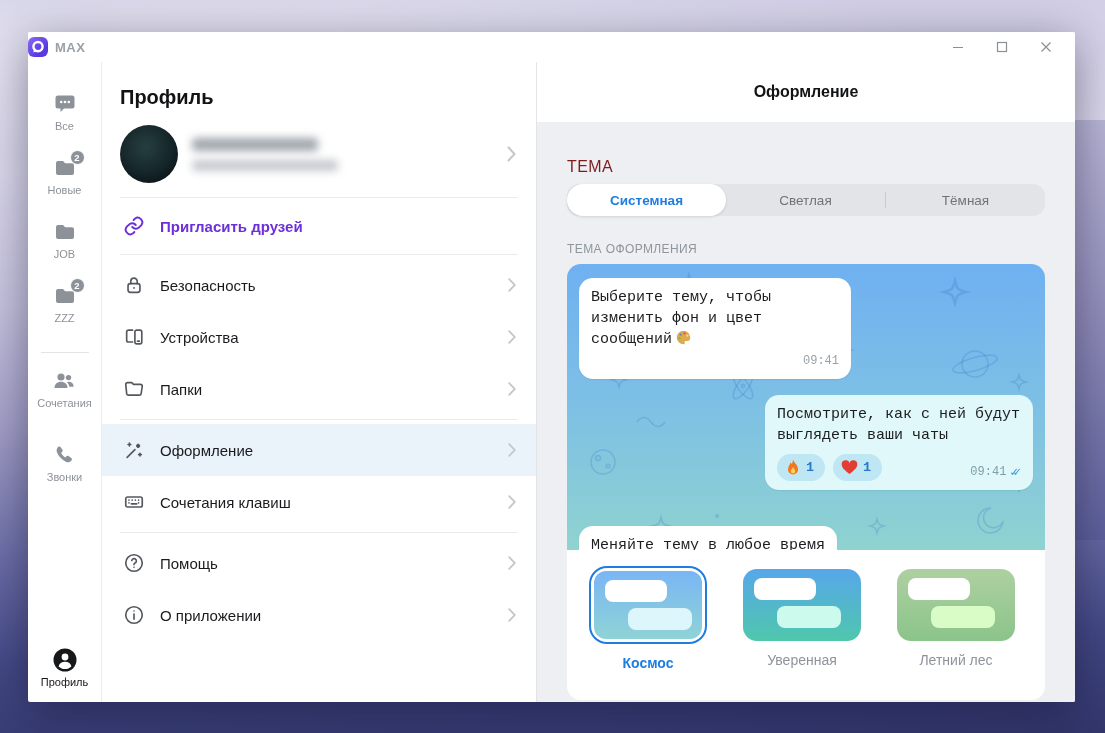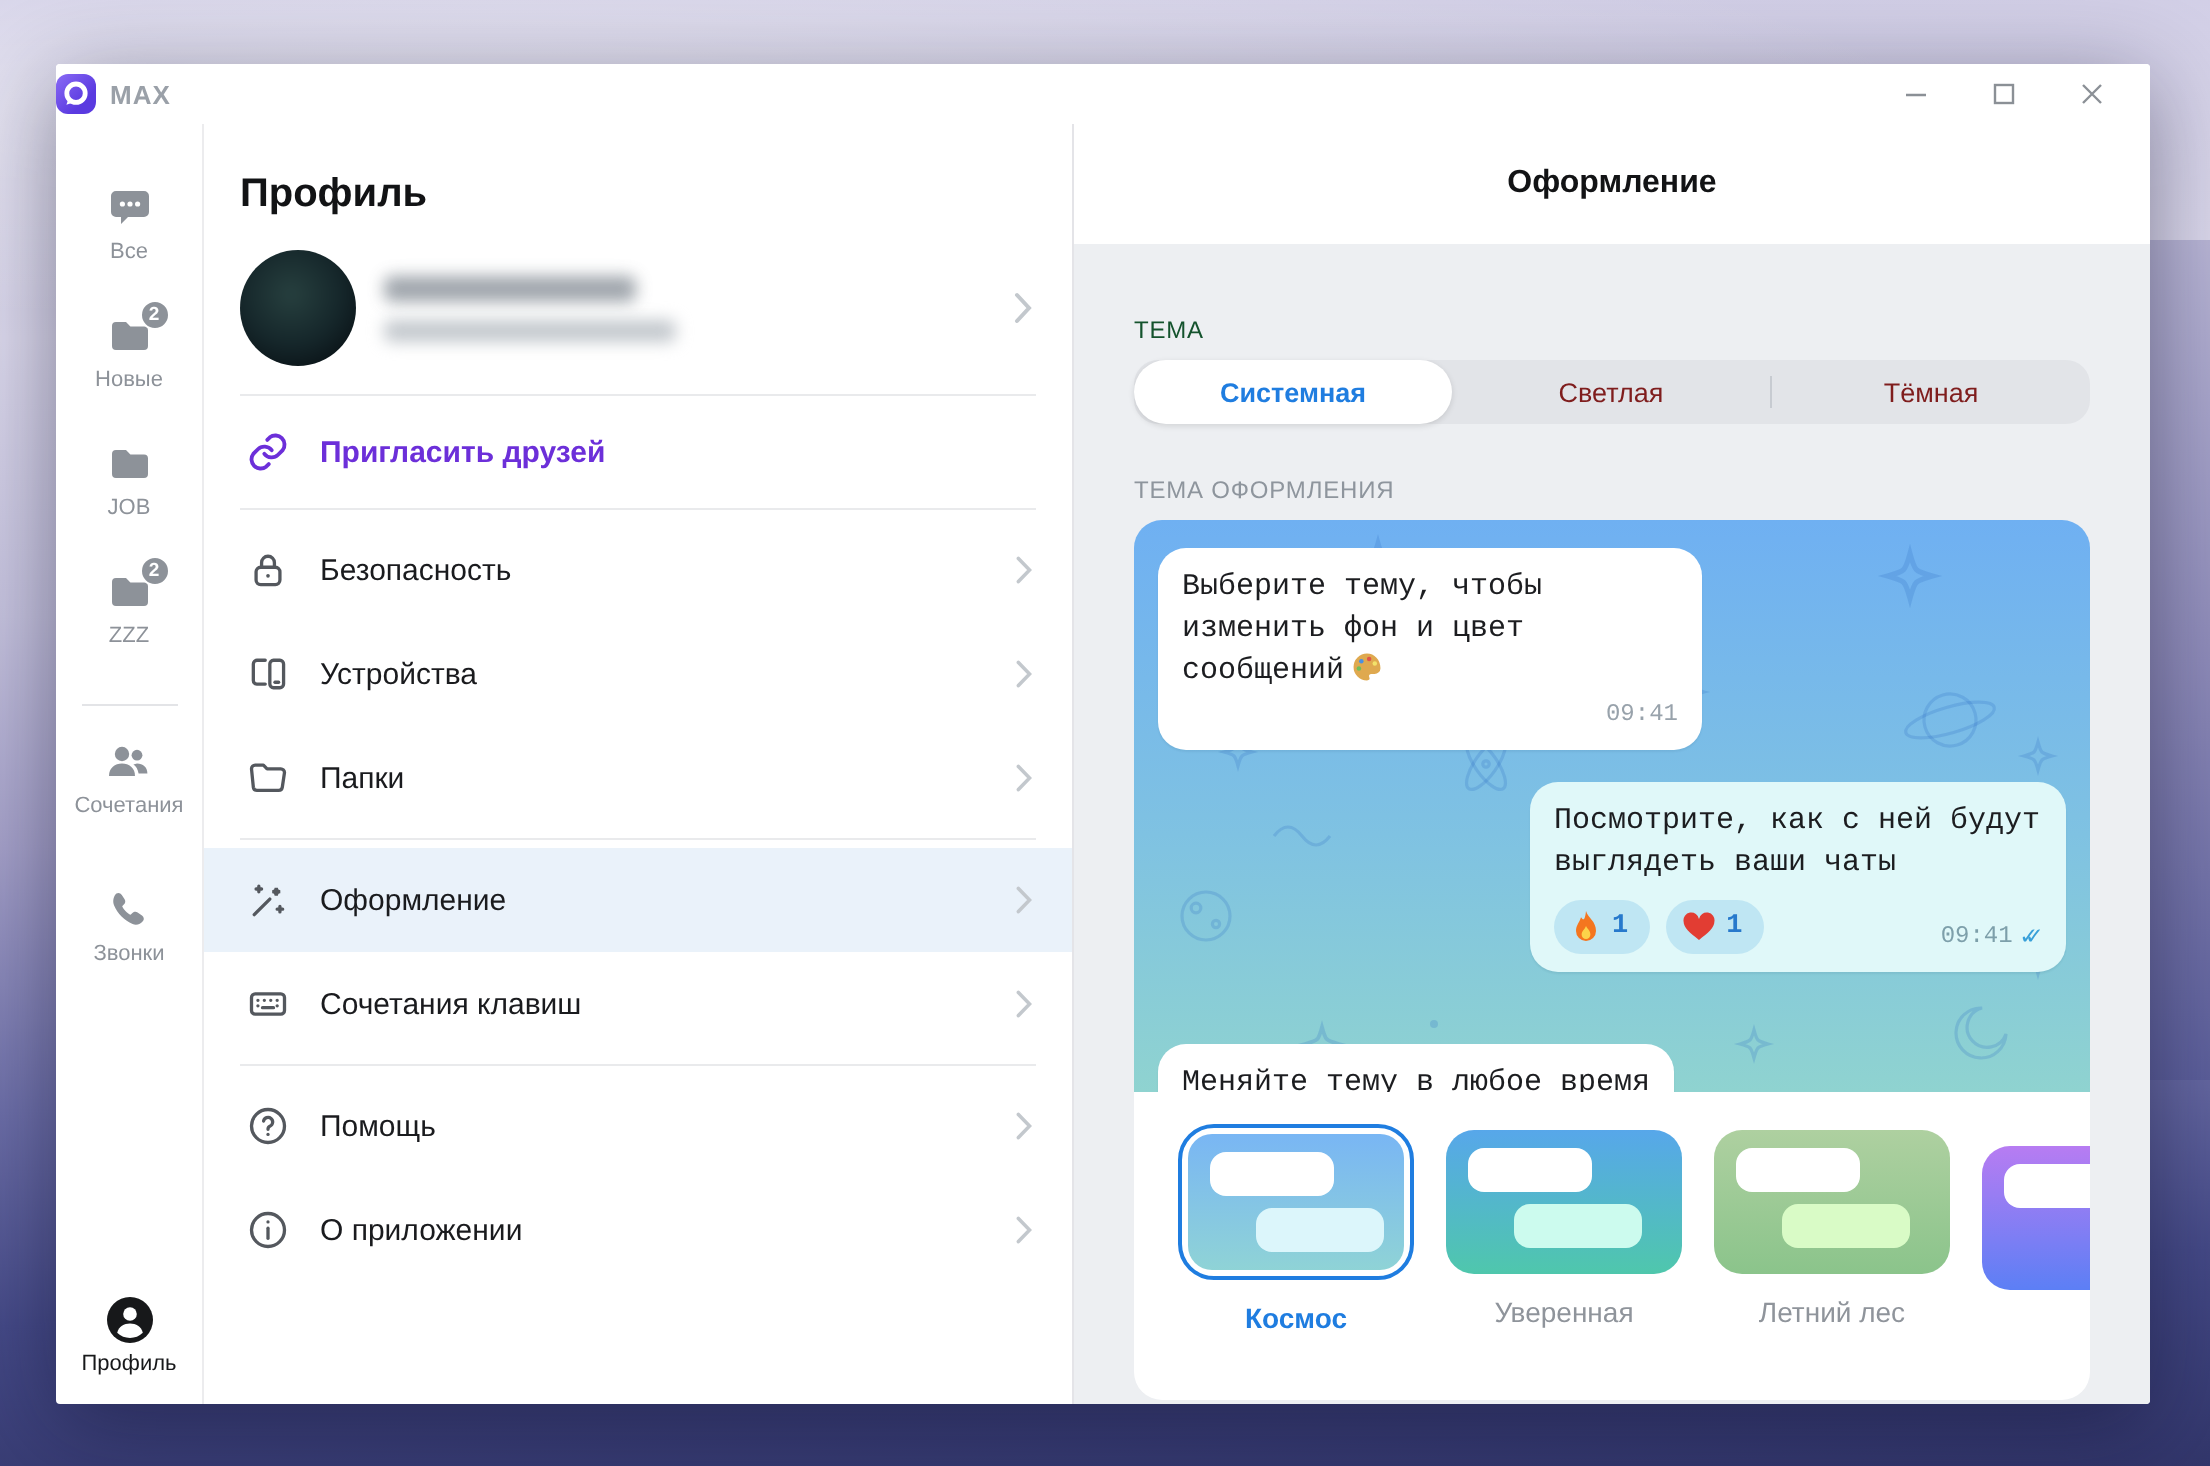--- a/index.html
+++ b/index.html
@@ -53,23 +53,23 @@
   .menu-group { padding:4px 0; }
   .menu-row { display:flex; align-items:center; height:52px; padding:0 20px 0 20px; cursor:pointer; }
   .menu-row.active { background:#eaf2fa; }
   .menu-label { margin-left:14px; font-size:15px; font-weight:500; color:#1a1b1e; }
   .micon { width:24px; height:24px; display:flex; align-items:center; justify-content:center; flex:0 0 24px;}
   
   .right { flex:1; display:flex; flex-direction:column; background:#edeff2; min-width:0;}
   .right-header { height:60px; flex:0 0 60px; background:#fff; display:flex; align-items:center; justify-content:center;
                   font-size:16px; font-weight:700; color:#121315; }
   .right-content { flex:1; padding:0 30px; overflow:hidden; display:flex; flex-direction:column;}
-  .section-label { margin-top:36px; font-size:12px; color:#14532d; letter-spacing:.4px; }
+  .section-label { margin-top:36px; font-size:16px; color:#7f1d1d; letter-spacing:.4px; }
   .segmented { margin-top:8px; height:32px; background:#e2e4e8; border-radius:12px; display:flex; position:relative; align-items:center; }
-  .seg { flex:1; display:flex; align-items:center; justify-content:center; font-size:13.5px; color:#7f1d1d; cursor:pointer; height:32px; border-radius:12px;}
+  .seg { flex:1; display:flex; align-items:center; justify-content:center; font-size:13.5px; color:#737373; cursor:pointer; height:32px; border-radius:12px;}
   .seg.selected { background:#fff; color:#1f7de0; font-weight:700; box-shadow:0 1px 3px rgba(0,0,0,.12); border-radius:16px; }
   .seg-divider { width:1px; height:16px; background:#c7cbd1; }
   .section-label2 { margin-top:26px; font-size:12px; color:#8e959d; letter-spacing:.4px; }
   .preview-wrap { margin-top:8px; flex:1; display:flex; flex-direction:column; border-radius:14px; overflow:hidden; margin-bottom:2px;}
   .chat-preview { position:relative; height:286px; flex:0 0 286px;
     background:linear-gradient(180deg,#6fb0f2 0%, #7fc2e2 55%, #8fd3d0 100%); overflow:hidden;}
   .doodles { position:absolute; inset:0; }
   .chat-inner { position:relative; height:100%; display:flex; flex-direction:column; padding:12px; }
   .bubble { border-radius:14px; padding:9px 12px 7px; font-size:15px; line-height:21px; color:#1c1d20; box-shadow:0 1px 1px rgba(30,60,90,.08);font-family:Liberation Mono, monospace;}
   .bubble.in { background:#fff; align-self:flex-start; max-width:272px; }
@@ -80,21 +80,21 @@
   .msg-time { display:flex; justify-content:flex-end; align-items:center; gap:4px; font-size:12px; color:#98a2ab; margin-top:1px;}
   .bubble.out .msg-time { color:#7d9faa; }
   .read-mark { color:#38a0d9; font-size:13px; letter-spacing:-5px; padding-right:5px; font-weight:700;}
   .msg-emoji-icon { display:inline-block; vertical-align:-3px; margin-left:3px;}
   .reactions-line { display:flex; align-items:center; margin-top:6px; }
   .reaction-pill { display:flex; align-items:center; gap:5px; background:#bfe6f3; border-radius:14px; height:27px; padding:0 11px 0 8px; margin-right:8px; cursor:pointer;}
   .reaction-count { font-size:13.5px; font-weight:600; color:#2779cc; }
   .reactions-line .msg-time { margin-left:auto; margin-top:10px;}
   
   .themes-card { background:#fff; flex:1; padding:16px 0 0 22px; overflow:hidden; }
-  .themes-row { display:flex; align-items:center; gap:16px; }
+  .themes-row { display:flex; align-items:center; gap:36px; }
   .theme-col { display:flex; flex-direction:column; align-items:center; flex:0 0 118px; width:118px;}
   .thumb { width:118px; height:72px; border-radius:14px; position:relative; overflow:hidden; cursor:pointer;}
   .thumb-sel-wrap { width:118px; height:78px; border:2px solid #1f7de0; border-radius:18px; padding:3px; background:#fff; cursor:pointer;}
   .thumb-sel-wrap .thumb { width:108px; height:68px; border-radius:12px; }
   .thumb-bubble1 { position:absolute; left:11px; top:9px; width:62px; height:22px; border-radius:8px; background:#fff; }
   .thumb-bubble2 { position:absolute; left:34px; top:37px; width:64px; height:22px; border-radius:8px; }
   .theme-name { margin-top:11px; font-size:14px; color:#8f949b; }
   .theme-name.selected { color:#1f7de0; font-weight:600; }
   svg { display:block; }
 </style>

